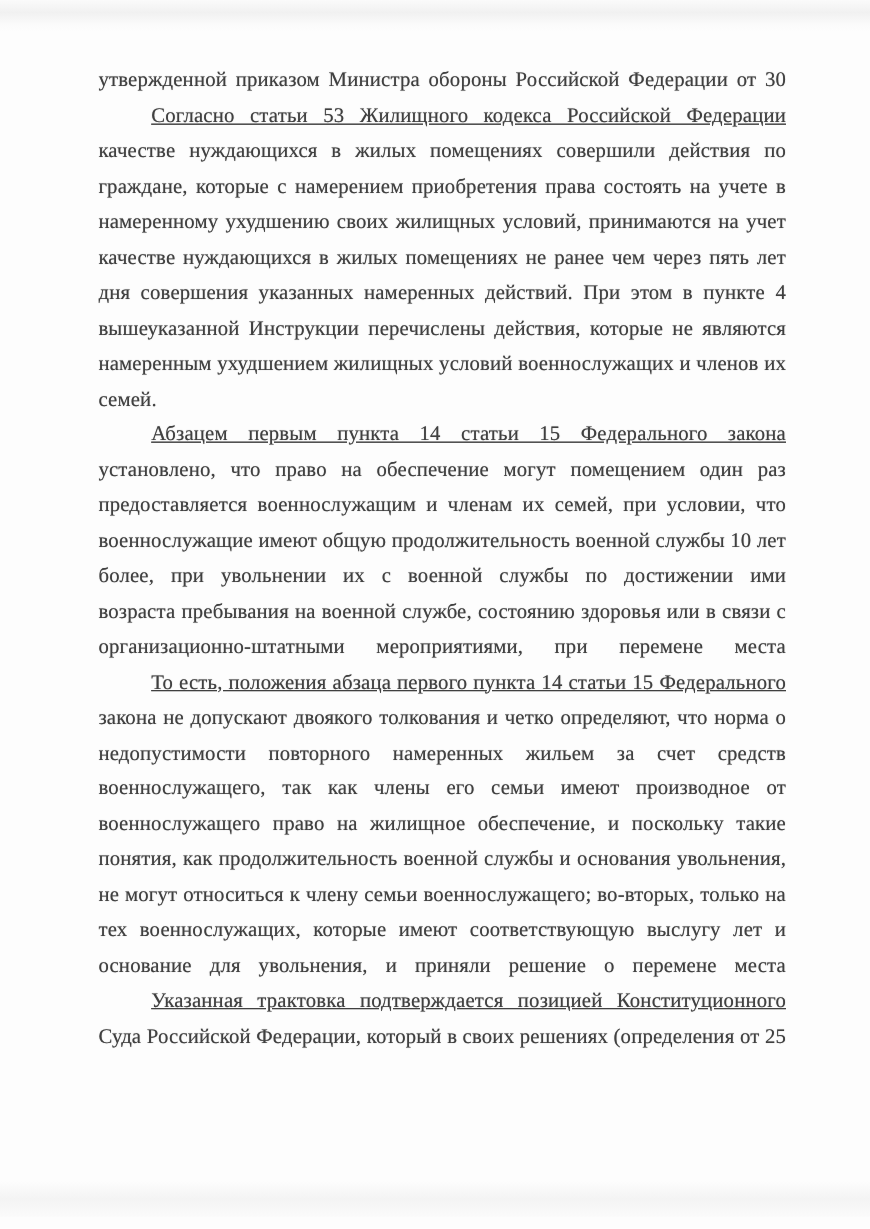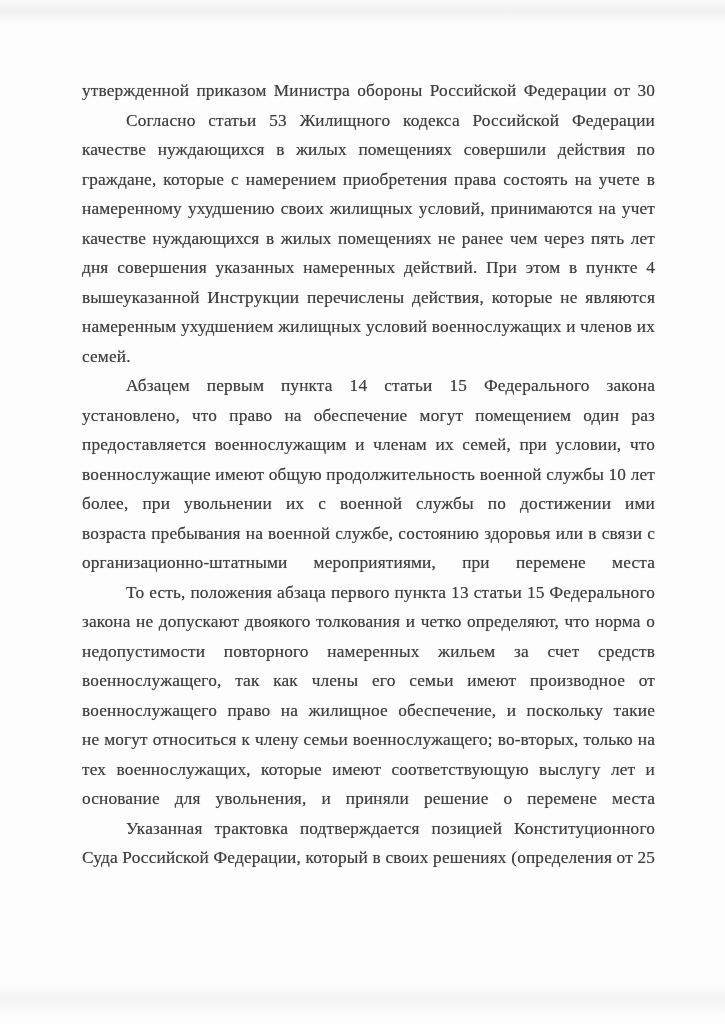--- a/index.html
+++ b/index.html
@@ -37,21 +37,21 @@
     top: 984px;
     height: 30px;
     background: linear-gradient(180deg,
       rgba(255,255,255,0) 0%,
       rgba(95,95,95,0.06) 50%,
       rgba(120,120,120,0.015) 100%);
   }
   .text-block {
     position: absolute;
     left: 82px;
-    top: 76px;
+    top: 52px;
     width: 573px;
     color: #404040;
     font-size: 17.3px;
     letter-spacing: 0.15px;
     text-shadow: 0 0 0.7px rgba(70,70,70,0.65);
   }
   .line {
     height: 29.5px;
     line-height: 29.5px;
     max-height: 29.5px;
@@ -59,20 +59,21 @@
     text-align: justify;
     text-align-last: left;
     white-space: normal;
   }
   .line.j {
     text-align-last: justify;
     text-justify: inter-word;
   }
   .line.i {
     padding-left: 44px;
+    text-decoration: underline;
   }
 </style>
 </head>
 <body>
 
 <div class="page">
   <div class="scan-band top"></div>
 
   <div class="text-block">
 
@@ -86,25 +87,26 @@
       <div class="line j">вышеуказанной Инструкции перечислены действия, которые не являются</div>
       <div class="line j">намеренным ухудшением жилищных условий военнослужащих и членов их</div>
       <div class="line">семей.</div>
       <div class="line i j">Абзацем первым пункта 14 статьи 15 Федерального закона</div>
       <div class="line j">установлено, что право на обеспечение могут помещением один раз</div>
       <div class="line j">предоставляется военнослужащим и членам их семей, при условии, что такие</div>
       <div class="line j">военнослужащие имеют общую продолжительность военной службы 10 лет и</div>
       <div class="line j">более, при увольнении их с военной службы по достижении ими предельного</div>
       <div class="line j">возраста пребывания на военной службе, состоянию здоровья или в связи с</div>
       <div class="line">организационно-штатными мероприятиями, при перемене места жительства.</div>
-      <div class="line i j">То есть, положения абзаца первого пункта 13 статьи 15 Федерального</div>
+      <div class="line i j">То есть, положения абзаца первого пункта 14 статьи 15 Федерального</div>
       <div class="line j">закона не допускают двоякого толкования и четко определяют, что норма о</div>
       <div class="line j">недопустимости повторного намеренных жильем за счет средств</div>
       <div class="line j">военнослужащего, так как члены его семьи имеют производное от</div>
       <div class="line j">военнослужащего право на жилищное обеспечение, и поскольку такие</div>
+      <div class="line j">понятия, как продолжительность военной службы и основания увольнения,</div>
       <div class="line j">не могут относиться к члену семьи военнослужащего; во-вторых, только на</div>
       <div class="line j">тех военнослужащих, которые имеют соответствующую выслугу лет и</div>
       <div class="line">основание для увольнения, и приняли решение о перемене места жительства.</div>
       <div class="line i j">Указанная трактовка подтверждается позицией Конституционного</div>
       <div class="line j">Суда Российской Федерации, который в своих решениях (определения от 25</div>
     </div>
 
   <div class="scan-band bottom"></div>
 </div>
 

